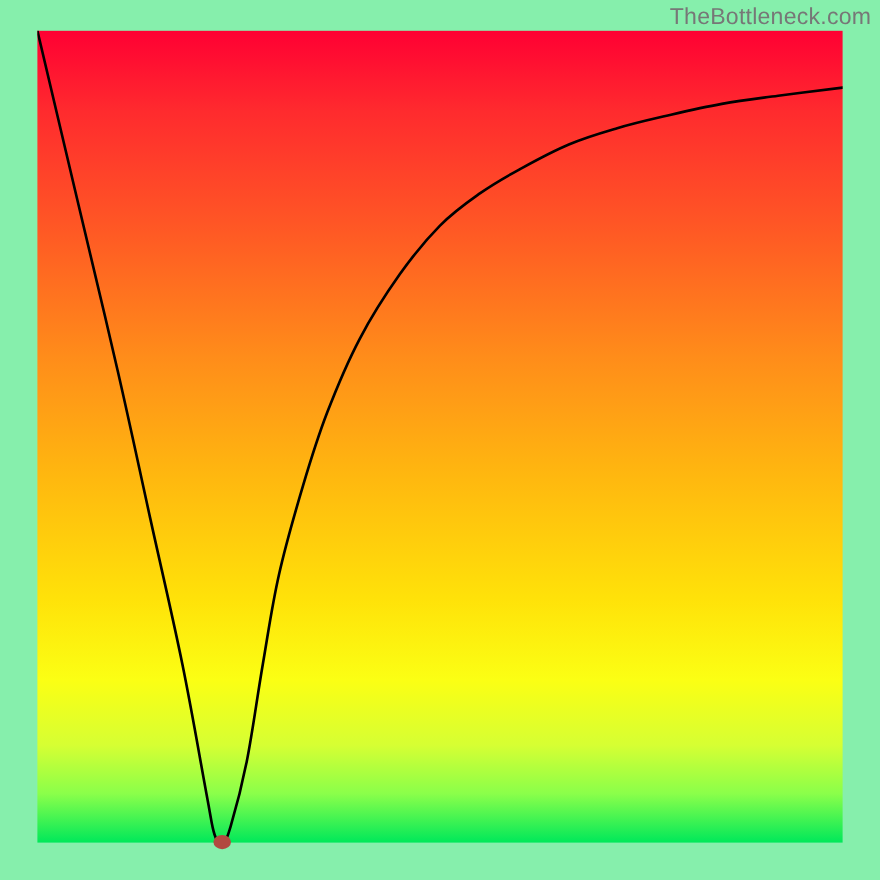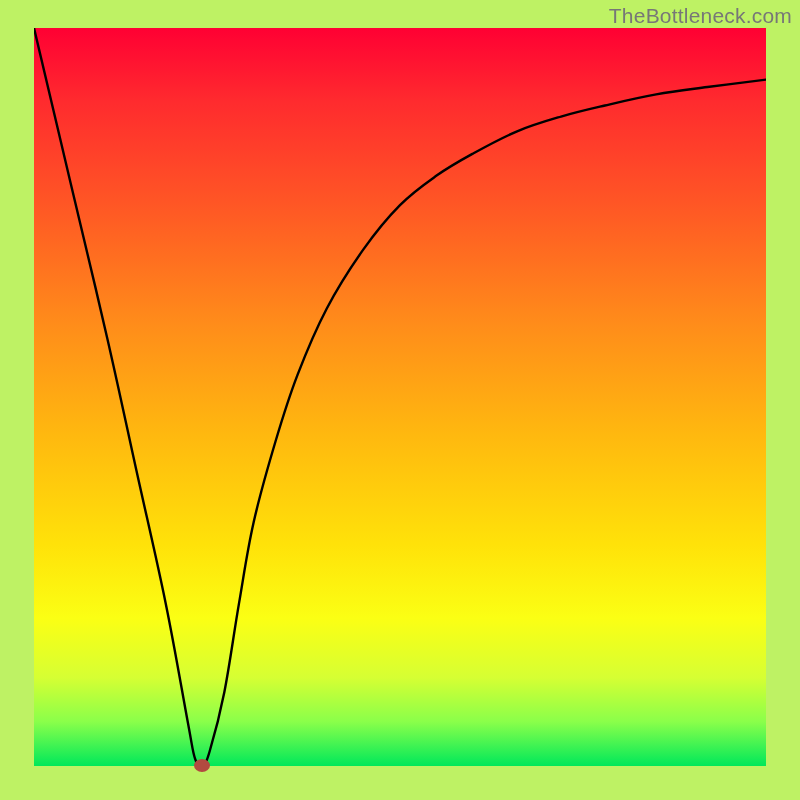--- a/index.html
+++ b/index.html
@@ -10,21 +10,21 @@
     background: #000;
     overflow: hidden;
     font-family: Arial, Helvetica, sans-serif;
   }
   .frame {
     position: absolute;
     left: 0;
     top: 0;
     width: 800px;
     height: 800px;
-    background: #bef264;
+    background: #86efac;
   }
   .plot-area {
     position: absolute;
     left: 34px;
     top: 28px;
     width: 732px;
     height: 738px;
     
     background: linear-gradient(
       to bottom,

